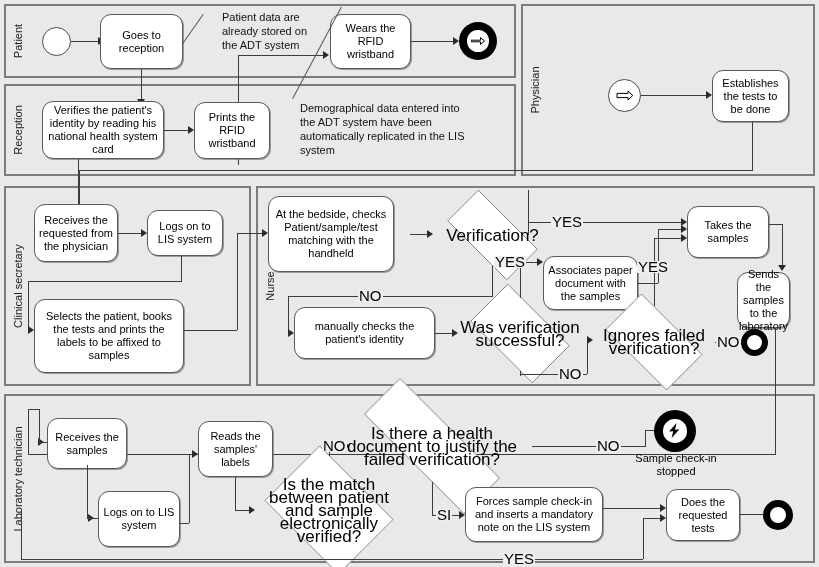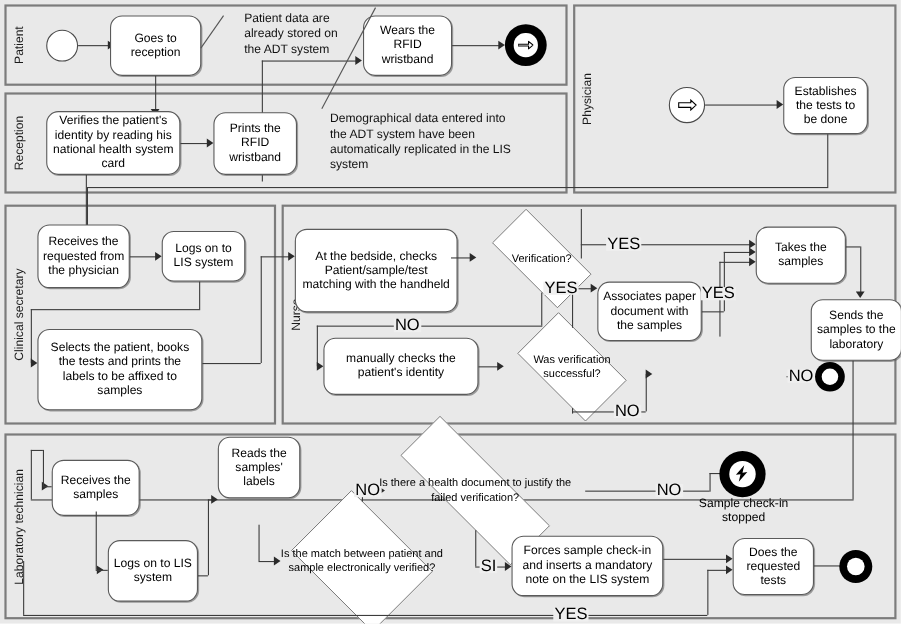--- a/index.html
+++ b/index.html
@@ -17,21 +17,21 @@
   .task{position:absolute;background:#ffffff;border:1px solid #5a5a5a;border-radius:11px;
     box-sizing:border-box;display:flex;align-items:center;justify-content:center;
     text-align:center;font-size:11px;line-height:13px;color:#000;padding:2px 3px;
     box-shadow:1px 1px 0 rgba(90,90,90,.55);}
 
   
   .gw{position:absolute;}
   .gw .dia{position:absolute;inset:0;background:#ffffff;border:1px solid #5a5a5a;
     box-sizing:border-box;transform:rotate(45deg) scale(.707);}
   .gw .txt{position:absolute;inset:0;display:flex;align-items:center;justify-content:center;
-    text-align:center;font-size:10px;line-height:13px;color:#000;}
+    text-align:center;font-size:17px;line-height:13px;color:#000;}
 
   
   .ev{position:absolute;border-radius:50%;box-sizing:border-box;}
   .ev-start{background:#fff;border:1px solid #4a4a4a;}
   .ev-end{background:#000;display:flex;align-items:center;justify-content:center;}
   .ev-end .inner{width:56%;height:56%;border-radius:50%;background:#fff;
     display:flex;align-items:center;justify-content:center;}
   .ev-msgstart{background:#fff;border:1px solid #4a4a4a;display:flex;align-items:center;justify-content:center;}
 
   
@@ -167,21 +167,21 @@
 
   <div class="task" style="left:34px;top:299px;width:150px;height:74px;">
       <span>Selects the patient, books the tests and prints the labels to be affixed to samples</span>
     </div>
 
   <div class="ln h" style="left:184px;top:330px;width:53px;"></div>
   <div class="ln v" style="left:237px;top:233px;height:97px;"></div>
   <div class="ln h" style="left:237px;top:233px;width:26px;"></div>
   <div class="arw r" style="left:262px;top:229px;"></div>
 
-  <div class="task" style="left:268px;top:196px;width:148px;height:76px;margin-top:12px;">
+  <div class="task" style="left:268px;top:196px;width:126px;height:76px;">
       <span>At the bedside, checks Patient/sample/test matching with the handheld</span>
     </div>
 
   <div class="ln h" style="left:410px;top:234px;width:18px;"></div>
   <div class="arw r" style="left:427px;top:230px;"></div>
 
   <div class="gw" style="left:433px;top:204px;width:119px;height:62px;">
     <div class="dia"></div>
     <div class="txt">
         <span>Verification?</span>
@@ -226,41 +226,47 @@
 
   <div class="task" style="left:543px;top:256px;width:95px;height:54px;">
       <span>Associates paper document with the samples</span>
     </div>
 
   <div class="ln h" style="left:638px;top:283px;width:20px;"></div>
   <div class="ln v" style="left:658px;top:229px;height:54px;"></div>
   <div class="ln h" style="left:658px;top:229px;width:24px;"></div>
   <div class="arw r" style="left:681px;top:225px;"></div>
 
+  <div class="gw" style="left:593px;top:306px;width:122px;height:72px;">
+    <div class="dia"></div>
+    <div class="txt">
+        <span>Ignores failed verification?</span>
+      </div>
+  </div>
 
   <div class="ln v" style="left:654px;top:238px;height:68px;"></div>
   <div class="ln h" style="left:654px;top:238px;width:28px;"></div>
   <div class="arw r" style="left:681px;top:234px;"></div>
   <div class="elbl" style="left:637px;top:261px;">YES</div>
 
   <div class="ln h" style="left:715px;top:342px;width:28px;"></div>
   <div class="elbl" style="left:716px;top:336px;">NO</div>
   <div class="ev ev-end" style="left:741px;top:329px;width:27px;height:27px;">
     <div class="inner"></div>
   </div>
 
   <div class="task" style="left:687px;top:206px;width:82px;height:52px;">
       <span>Takes the samples</span>
     </div>
 
   <div class="ln h" style="left:769px;top:224px;width:13px;"></div>
   <div class="ln v" style="left:782px;top:224px;height:43px;"></div>
   <div class="arw d" style="left:778px;top:265px;"></div>
 
-  <div class="task" style="left:737px;top:272px;width:83px;height:56px;">
+  <div class="task" style="left:737px;top:272px;width:53px;height:56px;">
       <span>Sends the samples to the laboratory</span>
     </div>
 
   <div class="ln v" style="left:775px;top:328px;height:126px;"></div>
   <div class="ln h" style="left:28px;top:454px;width:748px;"></div>
   <div class="ln v" style="left:28px;top:409px;height:45px;"></div>
   <div class="ln h" style="left:28px;top:409px;width:0px;"></div>
 
   <div class="ln h" style="left:28px;top:409px;width:11px;"></div>
   <div class="arw r" style="left:38px;top:438px;"></div>
@@ -277,21 +283,21 @@
 
   <div class="task" style="left:98px;top:491px;width:82px;height:56px;">
       <span>Logs on to LIS system</span>
     </div>
 
   <div class="ln h" style="left:180px;top:523px;width:9px;"></div>
   <div class="ln v" style="left:189px;top:454px;height:69px;"></div>
   <div class="ln h" style="left:189px;top:454px;width:4px;"></div>
   <div class="arw r" style="left:192px;top:450px;"></div>
 
-  <div class="task" style="left:198px;top:397px;width:75px;height:56px;align-items:center;">
+  <div class="task" style="left:198px;top:421px;width:75px;height:56px;align-items:center;">
       <span>Reads the samples' labels</span>
     </div>
 
   <div class="ln v" style="left:235px;top:477px;height:33px;"></div>
   <div class="ln h" style="left:235px;top:510px;width:15px;"></div>
   <div class="arw r" style="left:249px;top:506px;"></div>
 
   <div class="gw" style="left:255px;top:455px;width:148px;height:110px;">
     <div class="dia"></div>
     <div class="txt">

